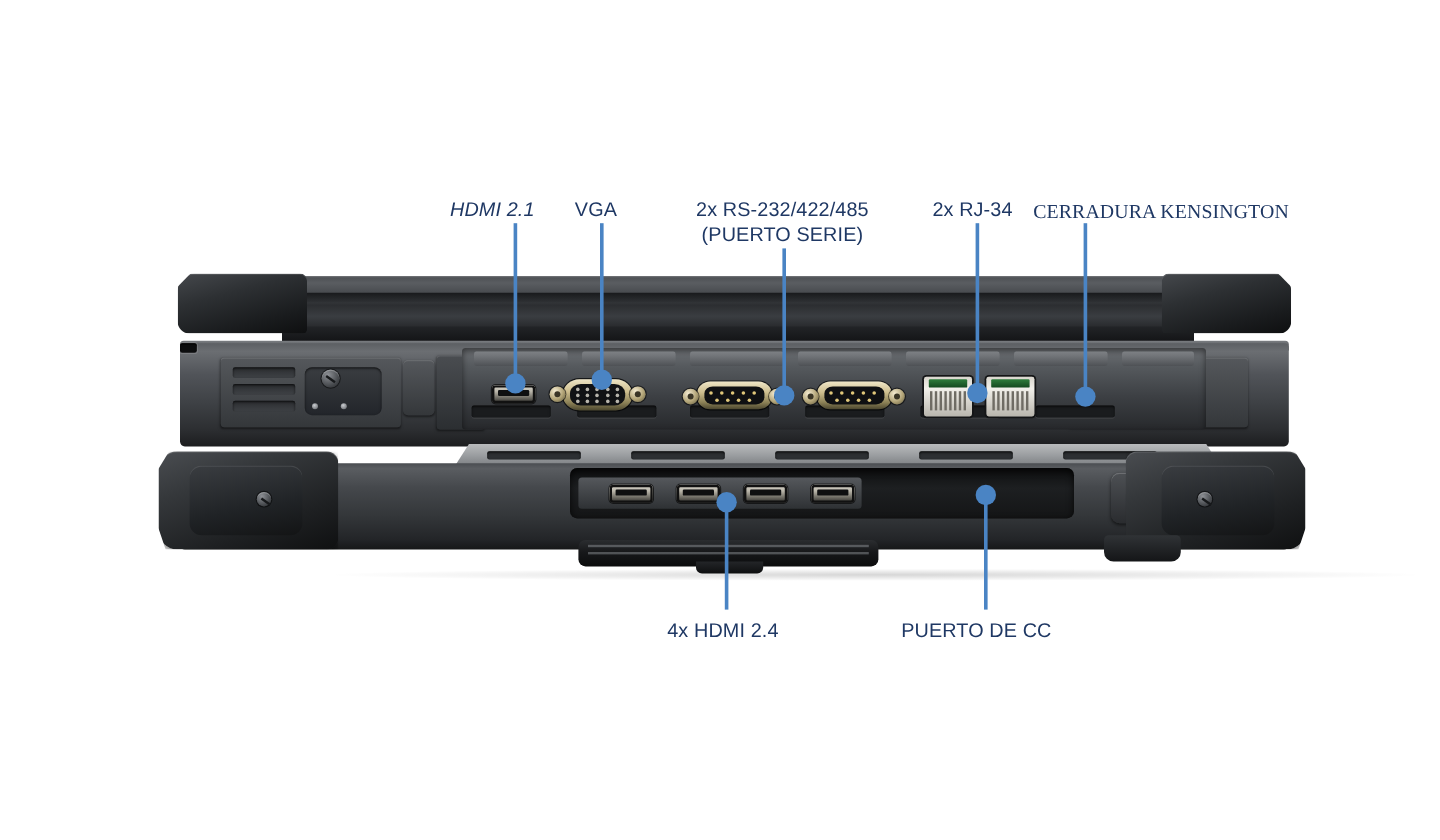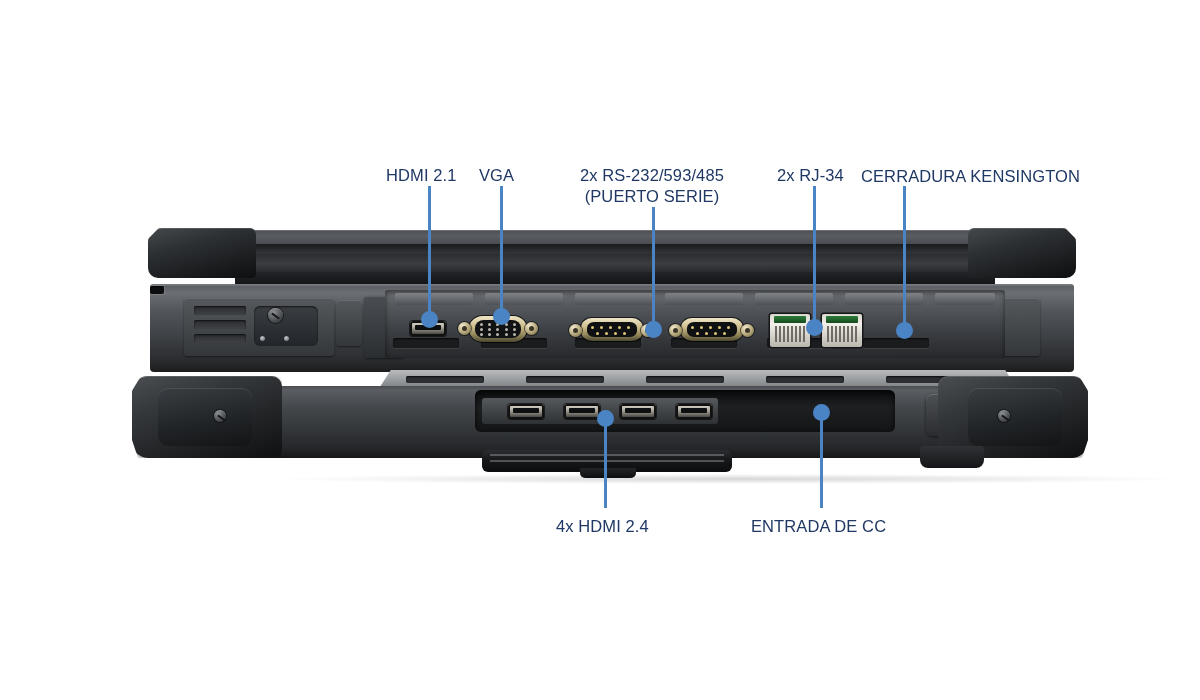--- a/index.html
+++ b/index.html
@@ -583,44 +583,44 @@
 
     <div class="foot">
       <div class="foot-line" style="top:4px;"></div>
       <div class="foot-line" style="top:10px;"></div>
     </div>
     <div class="foot-tab"></div>
     <div class="latch"></div>
     <div class="soft-shadow"></div>
   </div>
 
-  <div class="callout-label" style="left:386px; top:165px;">HDMI 2.1</div>
+  <div class="callout-label" style="left:375px; top:165px;font-style:italic;">HDMI 2.1</div>
   <div class="leader" style="left:428px; top:186px; height:132px;"></div>
   <div class="leader-dot" style="left:421px; top:311px;"></div>
 
   <div class="callout-label" style="left:479px; top:165px;">VGA</div>
   <div class="leader" style="left:500px; top:186px; height:129px;"></div>
   <div class="leader-dot" style="left:493px; top:308px;"></div>
 
   <div class="callout-label two-line" style="left:547px; top:165px; width:210px;">
-    <span>2x RS-232/593/485</span><br>
+    <span>2x RS-232/422/485</span><br>
     <span>(PUERTO SERIE)</span>
   </div>
   <div class="leader" style="left:652px; top:207px; height:121px;"></div>
   <div class="leader-dot" style="left:645px; top:321px;"></div>
 
   <div class="callout-label" style="left:777px; top:165px;">2x RJ-34</div>
   <div class="leader" style="left:813px; top:186px; height:140px;"></div>
   <div class="leader-dot" style="left:806px; top:319px;"></div>
 
-  <div class="callout-label" style="left:861px; top:166px;">CERRADURA KENSINGTON</div>
+  <div class="callout-label" style="left:861px; top:166px;font-family:Liberation Serif, serif;">CERRADURA KENSINGTON</div>
   <div class="leader" style="left:903px; top:186px; height:143px;"></div>
   <div class="leader-dot" style="left:896px; top:322px;"></div>
 
   <div class="callout-label" style="left:556px; top:516px;">4x HDMI 2.4</div>
   <div class="leader" style="left:604px; top:418px; height:90px;"></div>
   <div class="leader-dot" style="left:597px; top:410px;"></div>
 
-  <div class="callout-label" style="left:751px; top:516px;">ENTRADA DE CC</div>
+  <div class="callout-label" style="left:751px; top:516px;">PUERTO DE CC</div>
   <div class="leader" style="left:820px; top:412px; height:96px;"></div>
   <div class="leader-dot" style="left:813px; top:404px;"></div>
 
 </div>
 
 </body></html>

